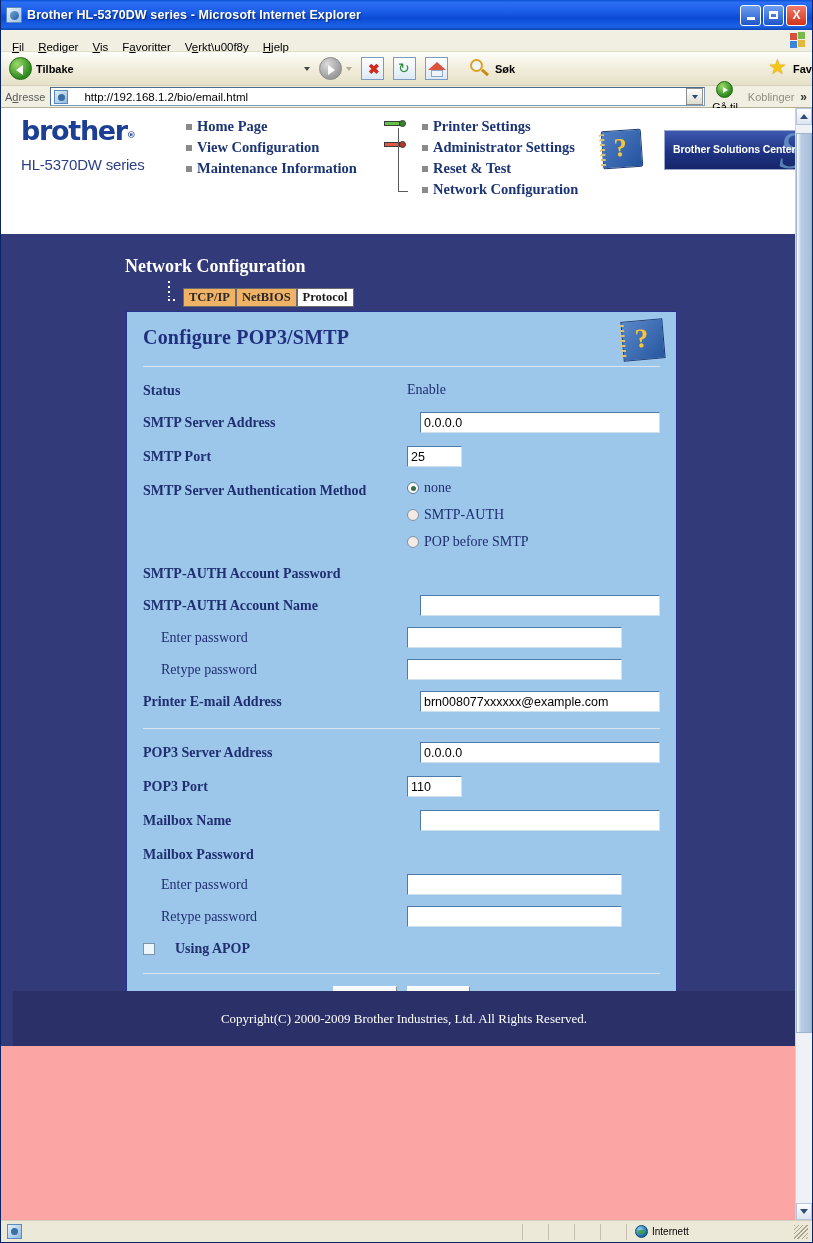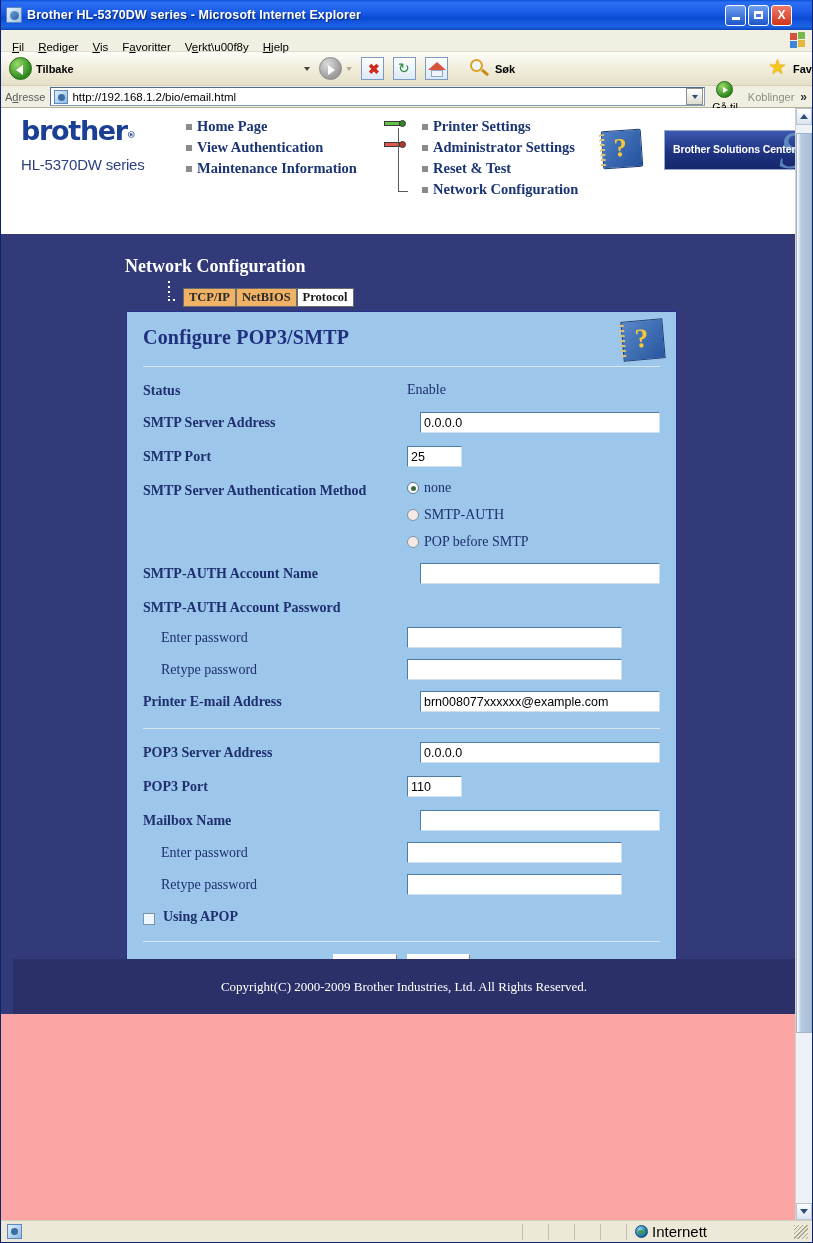--- a/index.html
+++ b/index.html
@@ -19,21 +19,21 @@
     border: 1px solid #0a246a;
     border-top: none;
     display: flex; flex-direction: column;
   }
 
   
   .titlebar {
     height: 30px;
     background: linear-gradient(to bottom, #0a52d6 0%, #2b6ef2 8%, #1b5de8 40%, #0b4ad4 60%, #1d63e6 88%, #0e47b6 100%);
     display: flex; align-items: center;
-    padding: 0 20px 0 5px;
+    padding: 0 5px 0 5px;
     flex: 0 0 auto;
     position: relative;
   }
   .titlebar .tb-icon {
     width: 16px; height: 16px; margin-right: 5px;
     background: linear-gradient(135deg,#e8f2fb,#9dc2e8);
     border: 1px solid #5b88bd; border-radius: 1px;
     position: relative; flex: 0 0 auto;
   }
   .titlebar .tb-icon:after {
@@ -125,21 +125,21 @@
     height: 22px; background:#f1efe2;
     border-bottom: 1px solid #b5ae96;
     display:flex; align-items:center; padding: 0 2px 0 4px;
     flex:0 0 auto; gap:3px;
   }
   .addrbar .alabel { font-size:11px; color:#5a5a5a; font-family:"Liberation Sans",sans-serif; padding-right:2px;}
   .addrbar .alabel u { text-decoration: underline; }
   .addr-input {
     flex:1 1 auto; height:19px; background:#fff;
     border:1px solid #7f9db9; border-top-color:#4b6b8a; border-left-color:#4b6b8a;
-    display:flex; align-items:center; padding-left:3px; gap:4px; min-width:0;
+    display:flex; align-items:center; padding-left:3px; gap:16px; min-width:0;
   }
   .addr-favicon { width:14px;height:14px; flex:0 0 auto;
      background:linear-gradient(135deg,#dff0fb,#8fb9e0); border:1px solid #5b88bd; position:relative;}
   .addr-favicon:after{content:"";position:absolute;left:3px;top:3px;width:7px;height:7px;border-radius:50%;background:#3a6ea5;}
   .addr-url { font-size:11.5px; color:#000; font-family:"Liberation Sans",sans-serif; white-space:nowrap; overflow:hidden; }
   .addr-drop {
     width:17px; height:17px; background:linear-gradient(to bottom,#ffffff,#dcdcd0);
     border:1px solid #8d8d8d; margin-left:auto; margin-right:1px;
     display:flex;align-items:center;justify-content:center; flex:0 0 auto;
   }
@@ -289,21 +289,21 @@
   .inp.w-pwd { width:215px; }
   .radio-line { display:flex; align-items:center; gap:5px; margin-bottom:11px; }
   .radio-line:last-child { margin-bottom:0; }
   .radio {
     width:12px;height:12px;border-radius:50%;
     border:1px solid #7d93aa; background:#f6e9e3; flex:0 0 auto; position:relative;
   }
   .radio.sel { background:#fff; border-color:#5a7a98; }
   .radio.sel:after { content:""; position:absolute; left:3px; top:3px; width:5px;height:5px;border-radius:50%; background:#3c6b46; }
   .radio-lbl { font-family:"Liberation Serif", serif; font-size:14px; color:#1f2f70; }
-  .chk-row { display:flex; align-items:flex-end; gap:8px; margin-top:14px; }
+  .chk-row { display:flex; align-items:center; gap:20px; margin-top:14px; }
   .chkbox { width:12px;height:12px;background:#eef6fd;border:1px solid #7d93aa; flex:0 0 auto; }
   .chk-lbl { font-family:"Liberation Serif", serif; font-size:14px; font-weight:bold; color:#1f2f70; }
   .btn-rule { height:1px; background:#d9e6ef; margin:16px 16px 0 16px; }
   .btnrow { display:flex; justify-content:center; gap:10px; margin-top:12px; }
   .btn {
     font-family:"Liberation Sans", sans-serif; font-size:12px; color:#000;
     background:linear-gradient(to bottom,#fdfdfd,#e7e7e7);
     border:1px solid #868686; border-top-color:#fff; border-left-color:#fff;
     box-shadow: inset -1px -1px 0 #f4f4f4;
     padding:3px 12px; min-width:60px; text-align:center; line-height:14px;
@@ -343,21 +343,21 @@
   .sb-icon { width:15px;height:15px; margin:0 4px; flex:0 0 auto;
      background:linear-gradient(135deg,#e3f0fb,#8fb9e0); border:1px solid #5b88bd; position:relative;}
   .sb-icon:after{content:"";position:absolute;left:3px;top:3px;width:7px;height:7px;border-radius:50%;background:#3a6ea5;}
   .sb-cell { height:16px; border-left:1px solid #c4c0ae; flex:0 0 auto; }
   .sb-pane1 { flex:1 1 auto; }
   .sb-zone { display:flex; align-items:center; gap:4px; width:168px; border-left:1px solid #c4c0ae; height:16px; padding-left:8px; flex:0 0 auto; }
   .globe { width:13px;height:13px;border-radius:50%;
      background:radial-gradient(circle at 35% 30%,#8fd0f0,#1d6fa8 65%,#0f4b78);
      border:1px solid #0d4a74; flex:0 0 auto; position:relative; }
   .globe:after{content:"";position:absolute;left:2px;top:4px;width:7px;height:4px;background:#3f9a44;border-radius:2px;opacity:.85;}
-  .sb-text { font-size:15px; color:#000; font-family:"Liberation Sans",sans-serif; }
+  .sb-text { font-size:10px; color:#000; font-family:"Liberation Sans",sans-serif; }
   .sb-grip { width:14px;height:14px; margin-left:auto; margin-right:2px; flex:0 0 auto;
      background:repeating-linear-gradient(135deg,#a9a48e 0 1px,transparent 1px 3px); }
 </style>
 </head>
 <body>
 
 <div class="window">
 
   <div class="titlebar">
     <div class="tb-icon"></div>
@@ -457,21 +457,21 @@
           <div class="brand-model">HL-5370DW series</div>
         </div>
 
         <div class="navcol c1">
           <div class="nav-item">
             <span class="nav-bullet"></span>
             <span class="nav-label">Home Page</span>
           </div>
           <div class="nav-item">
             <span class="nav-bullet"></span>
-            <span class="nav-label">View Authentication</span>
+            <span class="nav-label">View Configuration</span>
           </div>
           <div class="nav-item">
             <span class="nav-bullet"></span>
             <span class="nav-label">Maintenance Information</span>
           </div>
         </div>
 
         <div class="navcol c2">
           <span class="key-ic k1">
               <span class="kbar"></span>
@@ -554,26 +554,26 @@
                   <span class="radio-lbl">SMTP-AUTH</span>
                 </div>
                 <div class="radio-line">
                   <span class="radio"></span>
                   <span class="radio-lbl">POP before SMTP</span>
                 </div>
               </div>
             </div>
 
             <div class="row">
+              <div class="lbl">SMTP-AUTH Account Password</div>
+            </div>
+
+            <div class="row">
               <div class="lbl">SMTP-AUTH Account Name</div>
               <div class="inp w-full"></div>
-            </div>
-
-            <div class="row">
-              <div class="lbl">SMTP-AUTH Account Password</div>
             </div>
 
             <div class="row tight">
               <div class="lbl sub">Enter password</div>
               <div class="inp w-pwd"></div>
             </div>
 
             <div class="row tight">
               <div class="lbl sub">Retype password</div>
               <div class="inp w-pwd"></div>
@@ -596,20 +596,23 @@
             <div class="row">
               <div class="lbl">POP3 Port</div>
               <div class="inp w-small">110</div>
             </div>
 
             <div class="row">
               <div class="lbl">Mailbox Name</div>
               <div class="inp w-full"></div>
             </div>
 
+            <div class="row">
+              <div class="lbl">Mailbox Password</div>
+            </div>
 
             <div class="row tight">
               <div class="lbl sub">Enter password</div>
               <div class="inp w-pwd"></div>
             </div>
 
             <div class="row tight">
               <div class="lbl sub">Retype password</div>
               <div class="inp w-pwd"></div>
             </div>

